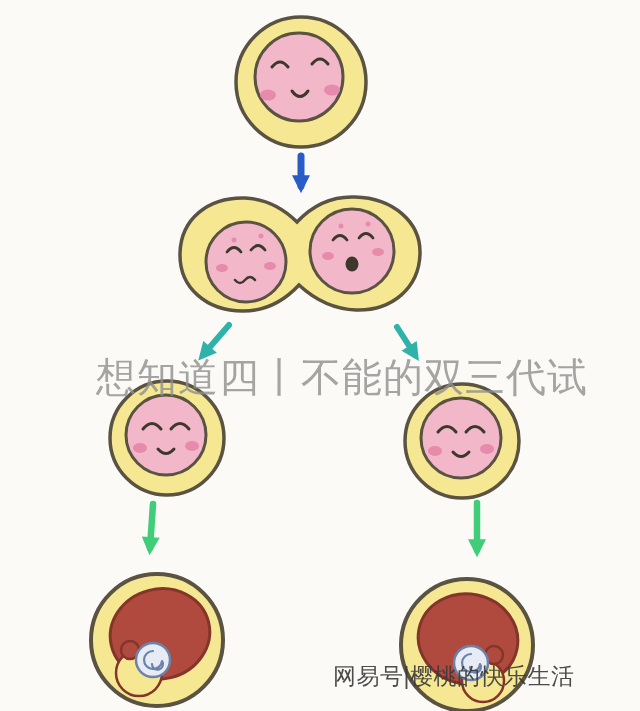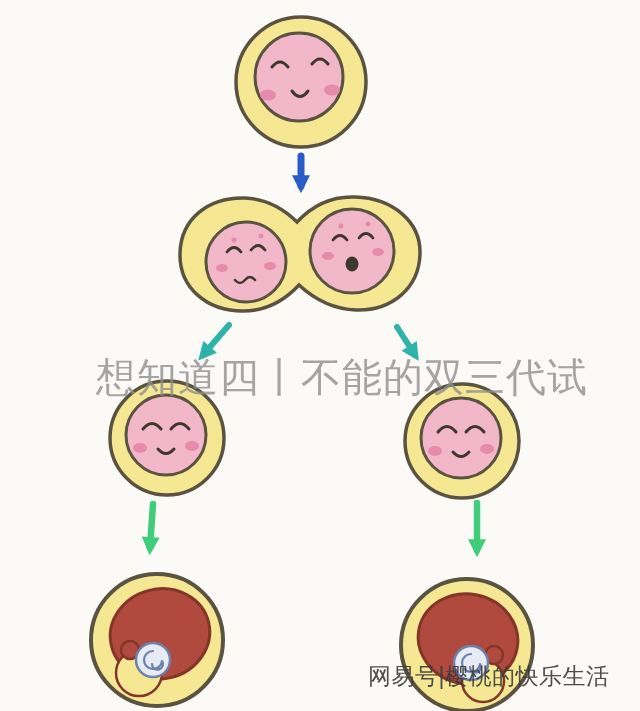--- a/index.html
+++ b/index.html
@@ -19,21 +19,21 @@
     font-weight:400;
     letter-spacing:1px;
     white-space:nowrap;
     opacity:.8;
     filter:blur(.6px);
     z-index:3;
     pointer-events:none;
   }
   .wm-bottom{
     position:absolute;
-    left:368px;top:661px;
+    left:333px;top:661px;
     font-size:23px;
     font-weight:500;
     letter-spacing:.5px;
     white-space:nowrap;
     z-index:4;
     opacity:.9;
     text-align:center;
   }
   .stroke-face{fill:none;stroke-linecap:round;stroke-linejoin:round;}
 </style>

